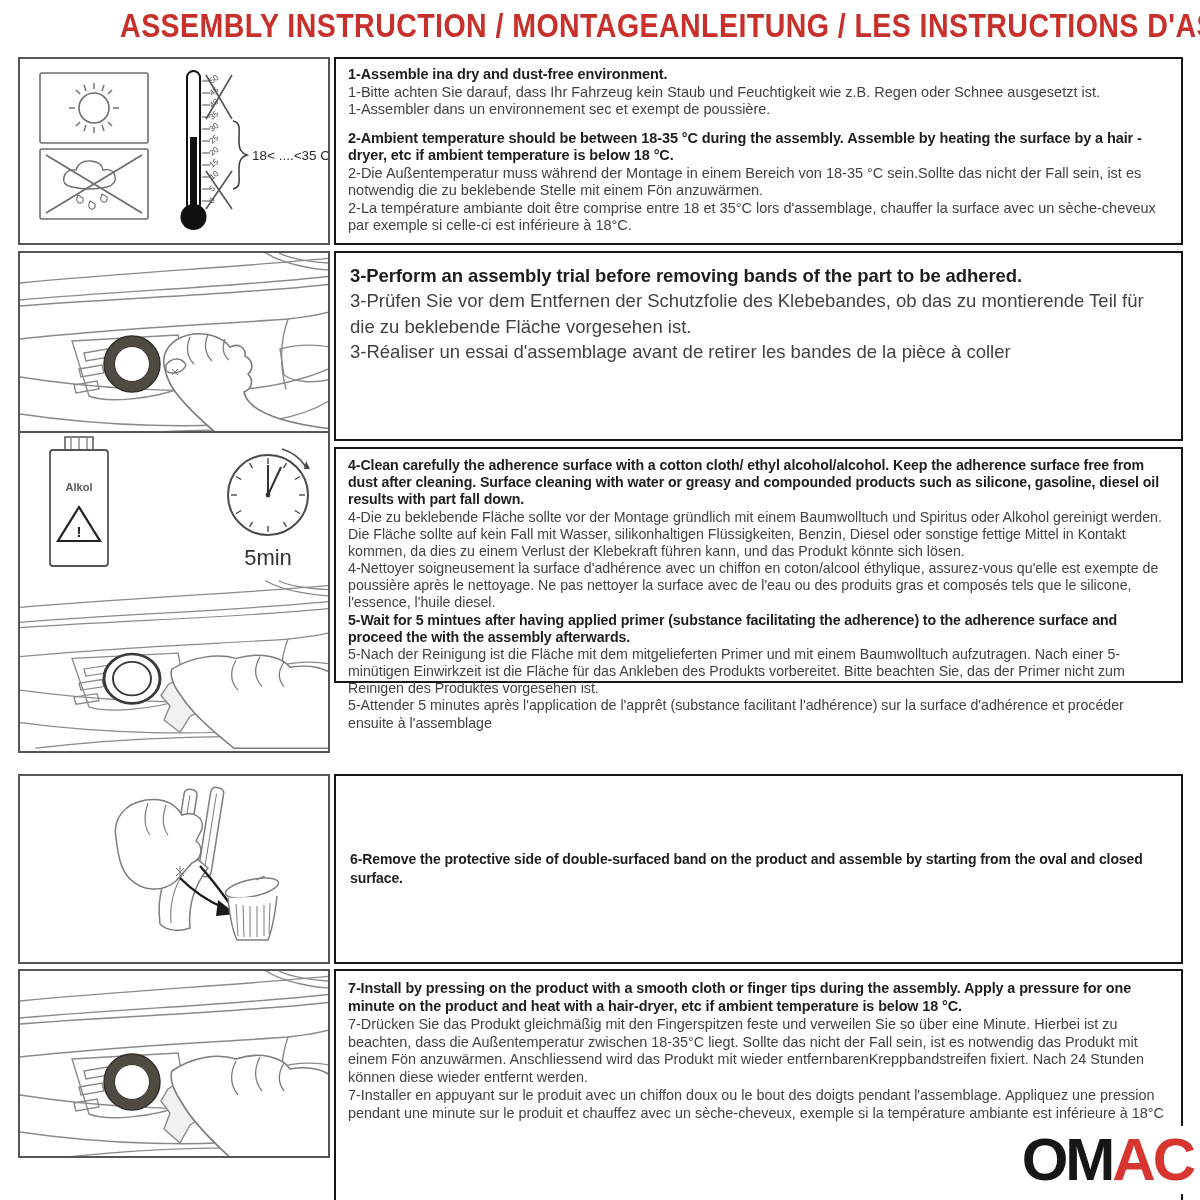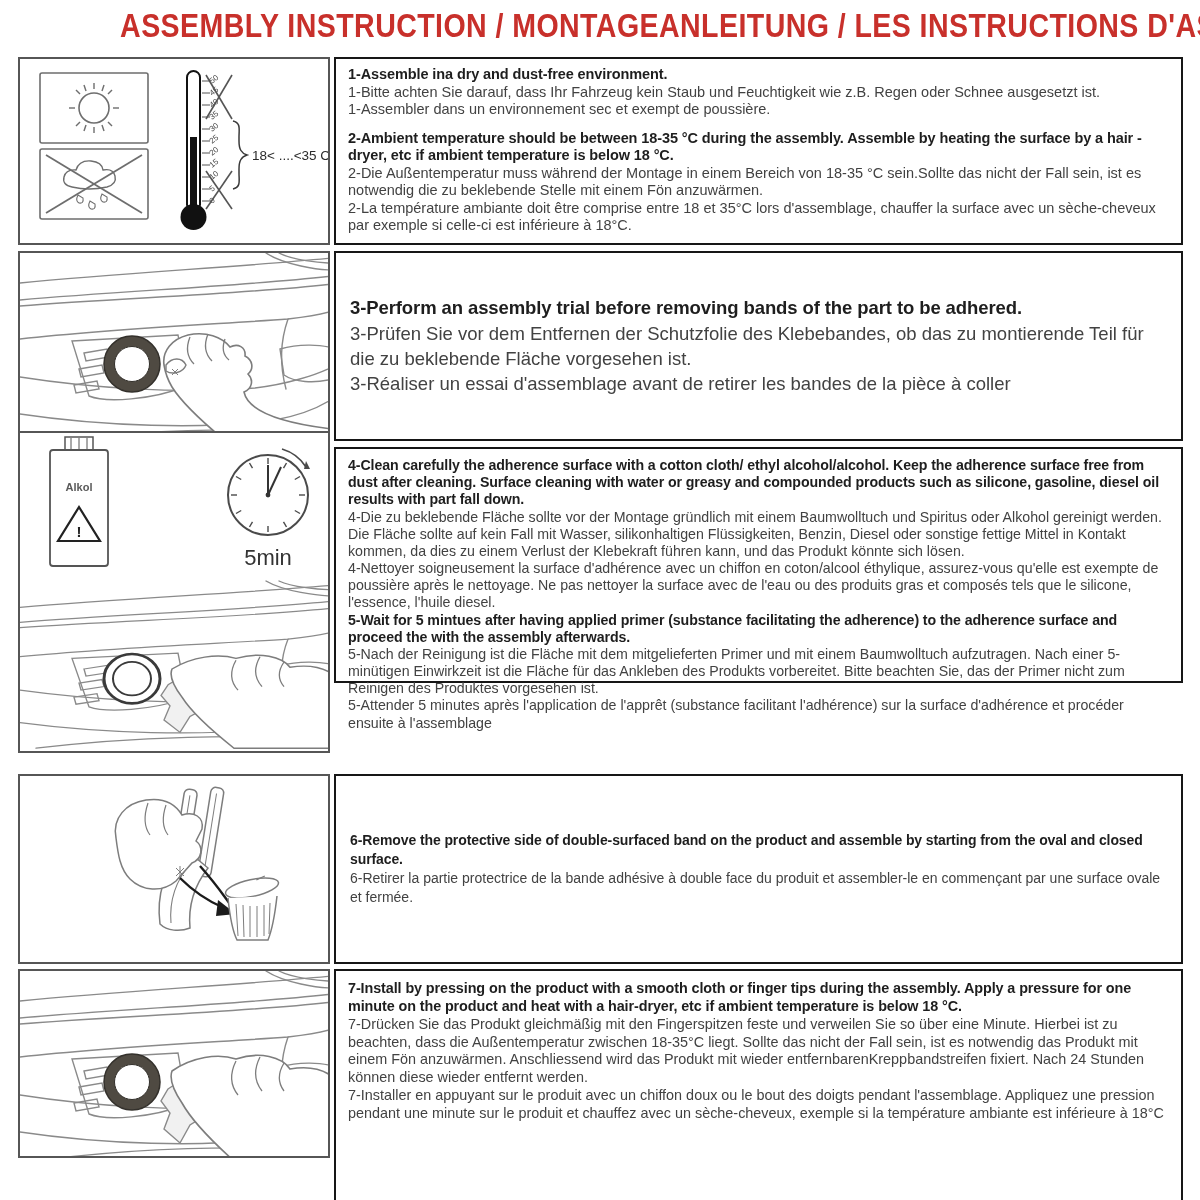--- a/index.html
+++ b/index.html
@@ -19,21 +19,21 @@
   #ill4{top:774px;height:190px}
   #ill5{top:969px;height:189px}
   
   .tbox{position:absolute;left:334px;width:849px;box-sizing:border-box;background:#fff;
         border:2.5px solid #161616;color:#424242;}
   .tbox p{margin:0;}
   .tbox .en{font-weight:700;color:#1e1e1e;letter-spacing:-.1px;}
   #t1{top:57px;height:188px;padding:7px 12px;font-size:14.5px;line-height:1.21;}
   #t1 .step + .step{margin-top:11px;}
   #t2{top:251px;height:190px;padding:10px 14px;font-size:18.5px;line-height:1.37;
-      display:flex;flex-direction:column;justify-content:center;}
+      display:flex;flex-direction:column;}
   #t3{top:447px;height:236px;padding:8px 12px;font-size:14.2px;line-height:1.21;}
   #t3 .step + .step{}
   #t4{top:774px;height:190px;padding:10px 14px;font-size:14px;line-height:1.37;
       display:flex;flex-direction:column;justify-content:center;}
   #t5{top:969px;height:245px;padding:9px 12px;font-size:14.4px;line-height:1.24;}
   
   .logo{position:absolute;left:975px;top:1126px;width:218px;height:68px;background:#fff;
         display:flex;align-items:center;justify-content:flex-end;z-index:5;
         font-weight:700;font-size:60px;letter-spacing:-3px;line-height:1;
         transform-origin:right center;}
@@ -285,35 +285,38 @@
             <line x1="244" y1="129" x2="244" y2="160"></line>
               <line x1="250" y1="127" x2="249" y2="158"></line>
           </g>
         </g>
       </g>
     </svg>
   </div>
   <div class="tbox" id="t4">
     <div class="step">
       <p class="en">6-Remove the protective side of double-surfaced band on the product and assemble by starting from the oval and closed surface.</p>
-      <p>6-Retirer la partie protectrice de la bande adhésive à double face du produit et assembler-le en commençant par une surface ovale et fermée.</p>
     </div>
   </div>
 
   <div class="ill" id="ill5">
     <svg class="lineart" viewBox="0 0 308 185" preserveAspectRatio="none">
       <g>
         <use href="#car-body"></use>
         <use href="#ring-dark"></use>
         <use href="#hand-cloth"></use>
       </g>
     </svg>
   </div>
   <div class="tbox" id="t5">
     <div class="step">
       <p class="en">7-Install by pressing on the product with a smooth cloth or finger tips during the assembly. Apply a pressure for one minute on the product and heat with a hair-dryer, etc if ambient temperature is below 18 °C.</p>
       <p>7-Drücken Sie das Produkt gleichmäßig mit den Fingerspitzen feste und verweilen Sie so über eine Minute. Hierbei ist zu beachten, dass die Außentemperatur zwischen 18-35°C liegt. Sollte das nicht der Fall sein, ist es notwendig das Produkt mit einem Fön anzuwärmen. Anschliessend wird das Produkt mit wieder entfernbarenKreppbandstreifen fixiert. Nach 24 Stunden können diese wieder entfernt werden.</p>
       <p>7-Installer en appuyant sur le produit avec un chiffon doux ou le bout des doigts pendant l'assemblage. Appliquez une pression pendant une minute sur le produit et chauffez avec un sèche-cheveux, exemple si la température ambiante est inférieure à 18°C</p>
     </div>
   </div>
 
+  <div class="logo">
+    <span class="black">OM</span>
+      <span class="red">AC</span>
+  </div>
 
 </div>
 
 </body></html>

